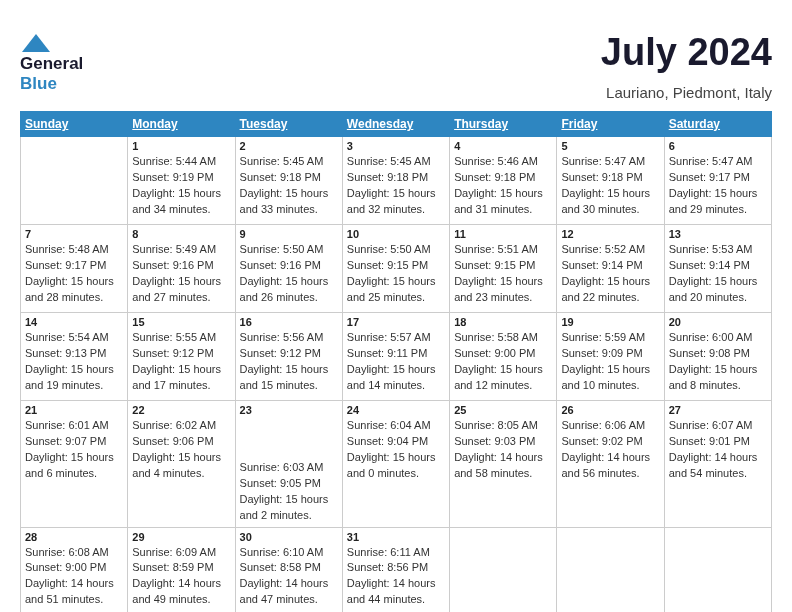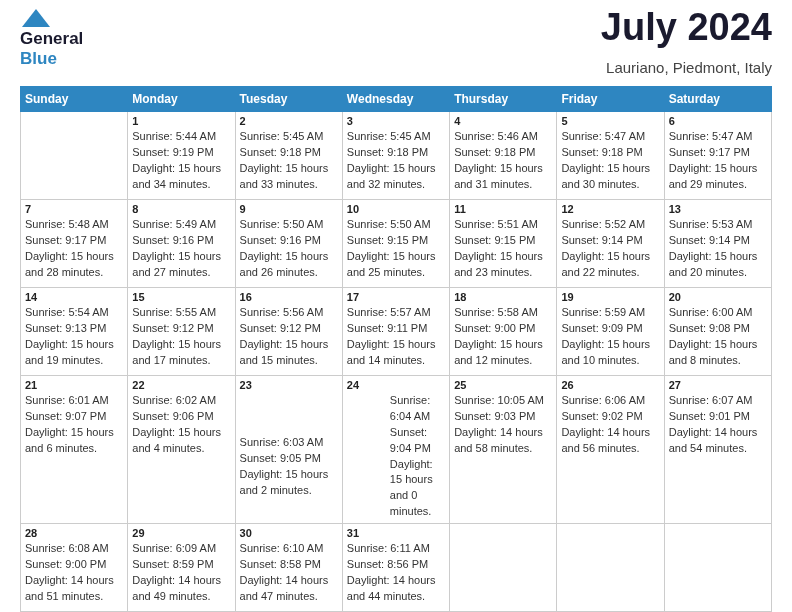--- a/index.html
+++ b/index.html
@@ -7,21 +7,21 @@
       font-family: Arial, sans-serif;
       background: #fff;
       width: 792px;
       height: 612px;
       overflow: hidden;
     }
     .page {
       width: 792px;
       height: 576px;
       background: #fff;
-      padding: 7px 20px 14px 20px;
+      padding: 32px 20px 14px 20px;
       display: flex;
       flex-direction: column;
     }
     .header {
       display: flex;
       justify-content: space-between;
       align-items: flex-start;
       margin-bottom: 10px;
     }
     .logo {
@@ -56,20 +56,21 @@
       table-layout: fixed;
     }
     .calendar th {
       background-color: #2e86c1;
       color: #fff;
       font-size: 12px;
       font-weight: bold;
       padding: 5px 4px;
       text-align: left;
       border: 1px solid #2e86c1;
+      text-decoration: underline;
     }
     .calendar td {
       border: 1px solid #ccc;
       vertical-align: top;
       padding: 3px 4px;
       font-size: 9.5px;
       color: #222;
       height: 88px;
     }
     .day-num {
@@ -286,28 +287,28 @@
           </td>
           <td>
             <span class="day-num">23</span>
             <div class="cell-text" style="white-space: pre-line; margin-top: 44px;">Sunrise: 6:03 AM
 Sunset: 9:05 PM
 Daylight: 15 hours
 and 2 minutes.</div>
           </td>
           <td>
             <span class="day-num">24</span>
-            <div class="cell-text" style="white-space: pre-line; margin-left: 43px;">Sunrise: 6:04 AM
+            <div class="cell-text" style="white-space: pre-line;">Sunrise: 6:04 AM
 Sunset: 9:04 PM
 Daylight: 15 hours
 and 0 minutes.</div>
           </td>
           <td>
             <span class="day-num">25</span>
-            <div class="cell-text" style="white-space: pre-line;">Sunrise: 10:05 AM
+            <div class="cell-text" style="white-space: pre-line;">Sunrise: 8:05 AM
 Sunset: 9:03 PM
 Daylight: 14 hours
 and 58 minutes.</div>
           </td>
           <td>
             <span class="day-num">26</span>
             <div class="cell-text" style="white-space: pre-line;">Sunrise: 6:06 AM
 Sunset: 9:02 PM
 Daylight: 14 hours
 and 56 minutes.</div>

